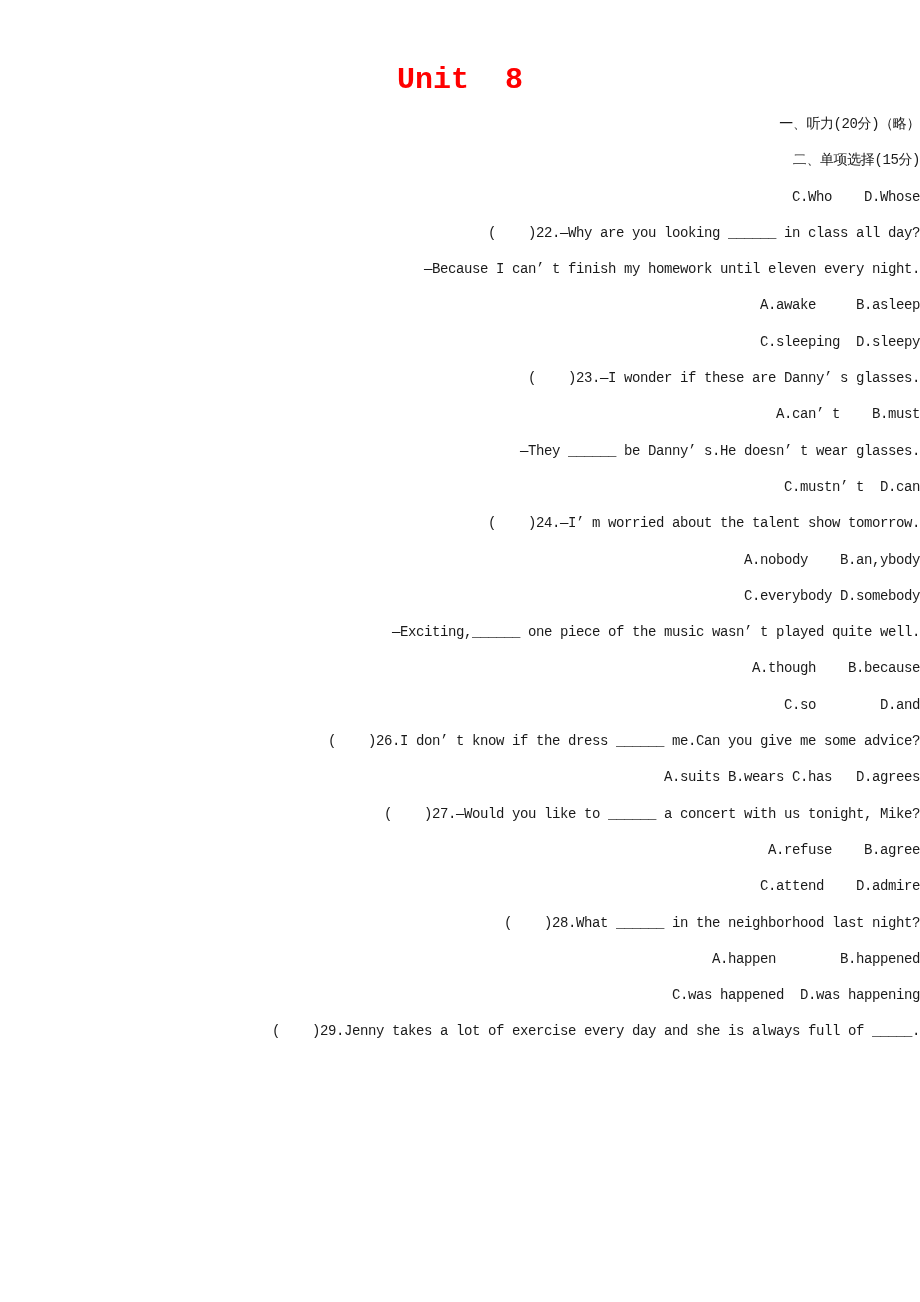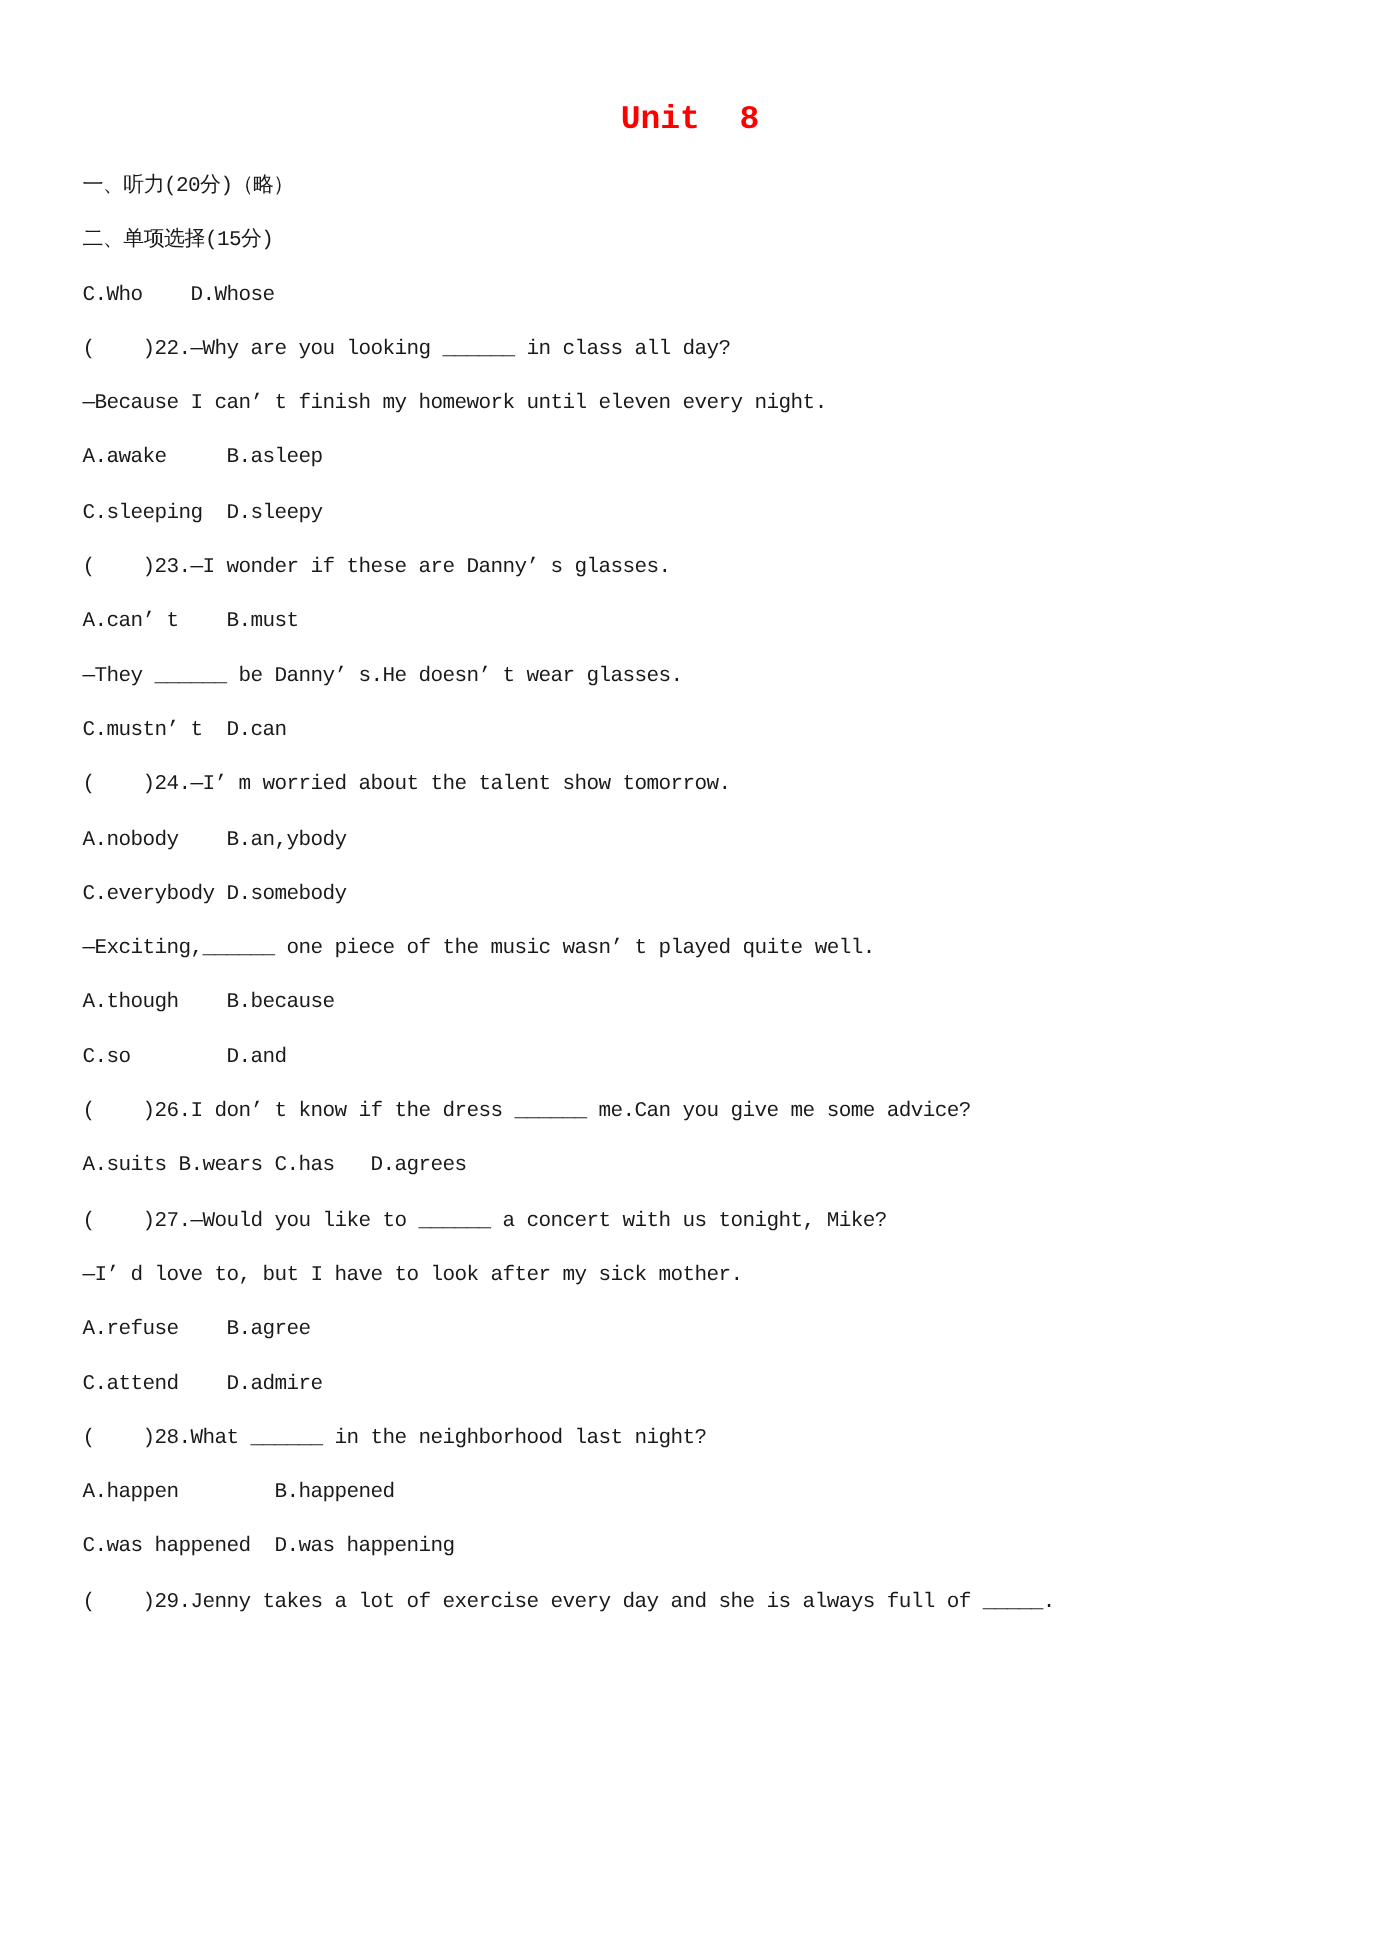--- a/index.html
+++ b/index.html
@@ -19,29 +19,30 @@
     box-sizing: border-box;
     padding-top: 66px;
     font-family: "Liberation Mono", "DejaVu Sans Mono", monospace;
     color: #1a1a1a;
   }
   .title {
     margin: 0;
     height: 28px;
     line-height: 28px;
     text-align: center;
-    font-size: 22px;
+    font-size: 30px;
     font-weight: bold;
     color: var(--accent, #ff0000);
     font-family: "Liberation Mono", "DejaVu Sans Mono", monospace;
     white-space: pre;
   }
   .lines {
     margin-top: 12px;
     padding-left: 55px;
+    text-align: right;
   }
   .line {
     height: 36.3px;
     line-height: 36.3px;
     font-size: 14px;
     letter-spacing: -0.4px;
     white-space: pre;
   }
 </style>
 </head>
@@ -63,21 +64,20 @@
       <div class="line">C.mustn’ t  D.can</div>
       <div class="line">(    )24.—I’ m worried about the talent show tomorrow.</div>
       <div class="line">A.nobody    B.an,ybody</div>
       <div class="line">C.everybody D.somebody</div>
       <div class="line">—Exciting,______ one piece of the music wasn’ t played quite well.</div>
       <div class="line">A.though    B.because</div>
       <div class="line">C.so        D.and</div>
       <div class="line">(    )26.I don’ t know if the dress ______ me.Can you give me some advice?</div>
       <div class="line">A.suits B.wears C.has   D.agrees</div>
       <div class="line">(    )27.—Would you like to ______ a concert with us tonight, Mike?</div>
-      <div class="line">—I’ d love to, but I have to look after my sick mother.</div>
       <div class="line">A.refuse    B.agree</div>
       <div class="line">C.attend    D.admire</div>
       <div class="line">(    )28.What ______ in the neighborhood last night?</div>
       <div class="line">A.happen        B.happened</div>
       <div class="line">C.was happened  D.was happening</div>
       <div class="line">(    )29.Jenny takes a lot of exercise every day and she is always full of _____.</div>
     </div>
 </div>
 
 </body></html>

